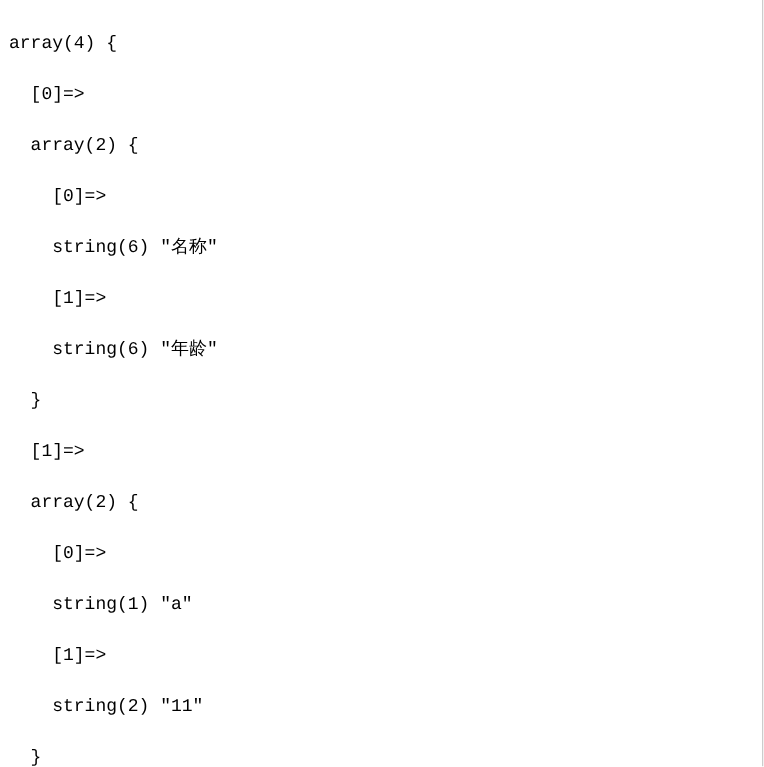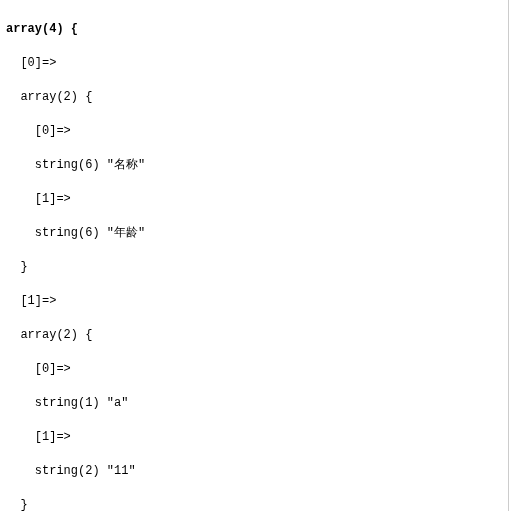--- a/index.html
+++ b/index.html
@@ -16,21 +16,21 @@
   }
   .container {
     box-sizing: border-box;
     width: 509px;
     height: 511px;
     padding: 4px 6px;
     border-right: 1px solid #cccccc;
     white-space: pre;
   }
   .line { display: block; }
-  .i0 { padding-left: 0; font-weight: bold; }
+  .i0 { padding-left: 0; }
   .i1 { padding-left: 2ch; }
   .i2 { padding-left: 4ch; }
 </style>
 </head>
 <body>
 
 <div class="container">
 <span class="line i0">array(4) {</span>
 <span class="line i1">[0]=&gt;</span>
 <span class="line i1">array(2) {</span>

